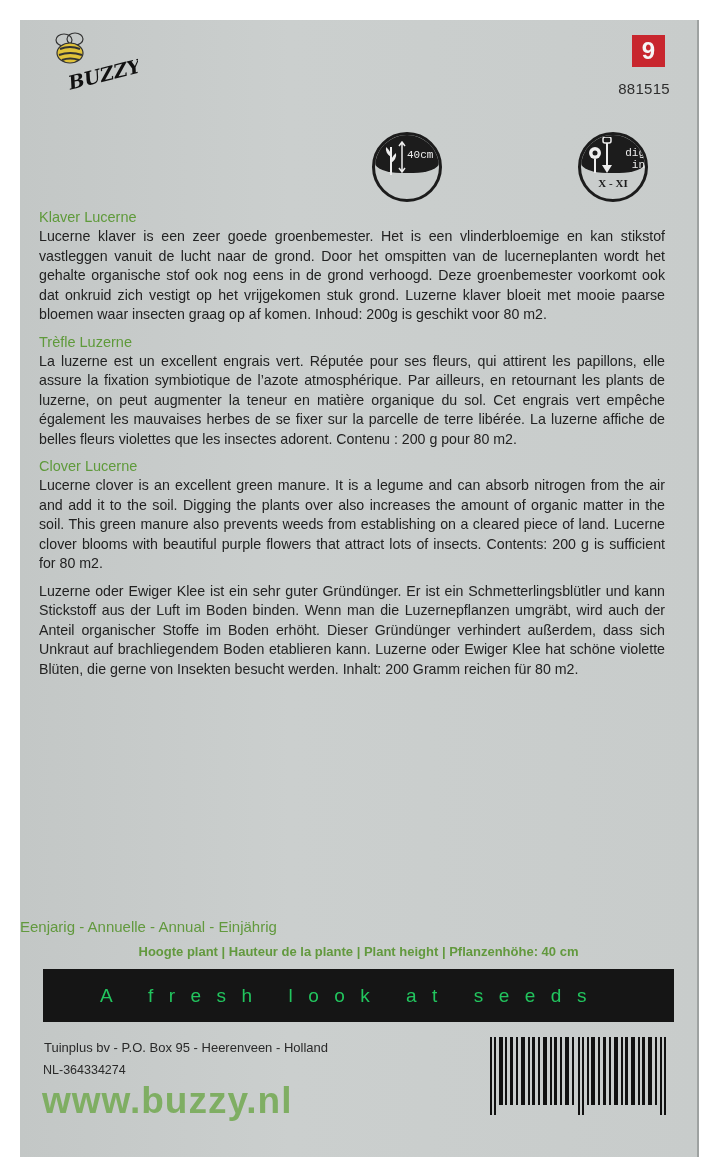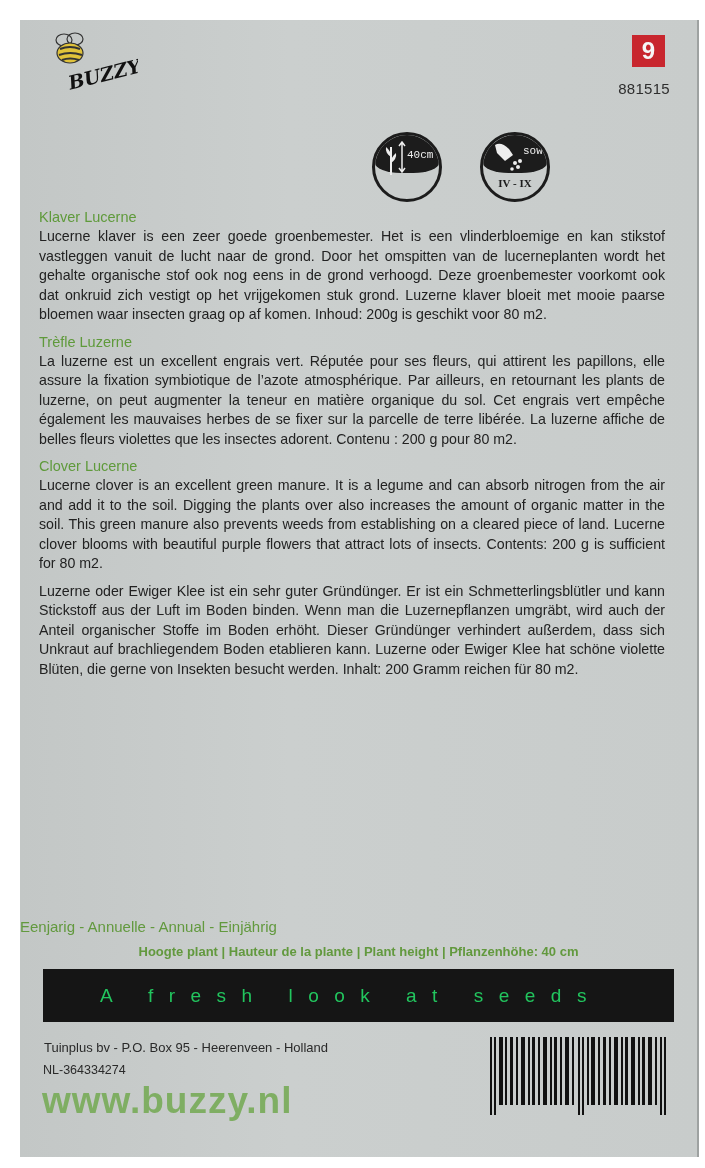--- a/index.html
+++ b/index.html
@@ -115,31 +115,32 @@
       <div class="icon-top"></div>
       <svg style="position:absolute;left:8px;top:6px;" width="24" height="34" viewBox="0 0 24 34">
         <path d="M8 34 L8 6" stroke="#ededed" stroke-width="2"></path>
         <path d="M8 16 Q2 12 3 6 Q8 10 8 16" fill="#ededed"></path>
         <path d="M8 22 Q14 18 13 12 Q8 16 8 22" fill="#ededed"></path>
         <path d="M19 2 L19 30 M16 5 L19 1 L22 5 M16 27 L19 31 L22 27" stroke="#ededed" stroke-width="1.5" fill="none"></path>
       </svg>
       <span class="icon-label-top" style="left:32px;top:14px;">40cm</span>
       <span class="icon-label-bottom"></span>
     </div>
-    <div class="icon-circle" style="left:108px;">
+    <div class="icon-circle" style="left:206px;">
       <div class="icon-top"></div>
-      <svg style="position:absolute;left:8px;top:6px;" width="36" height="32" viewBox="0 0 36 32">
-        <path d="M4 4 Q10 0 18 8 L22 14 L14 20 L6 12 Z" fill="#ededed"></path>
-        <circle cx="24" cy="22" r="2" fill="#ededed"></circle>
-        <circle cx="29" cy="20" r="2" fill="#ededed"></circle>
-        <circle cx="27" cy="26" r="2" fill="#ededed"></circle>
-        <circle cx="21" cy="28" r="1.8" fill="#ededed"></circle>
+      <svg style="position:absolute;left:6px;top:2px;" width="30" height="38" viewBox="0 0 30 38">
+        <circle cx="8" cy="16" r="6" fill="#ededed"></circle>
+        <circle cx="8" cy="16" r="2.5" fill="#1c1c1c"></circle>
+        <path d="M8 22 L8 36" stroke="#ededed" stroke-width="2"></path>
+        <rect x="16" y="0" width="8" height="6" rx="2" fill="none" stroke="#ededed" stroke-width="1.5"></rect>
+        <path d="M20 6 L20 28" stroke="#ededed" stroke-width="2"></path>
+        <path d="M15 28 L25 28 L20 36 Z" fill="#ededed"></path>
       </svg>
-      <span class="icon-label-top" style="left:40px;top:10px;">sow</span>
-      <span class="icon-label-bottom">IV - IX</span>
+      <span class="icon-label-top" style="left:34px;top:12px;">dig in</span>
+      <span class="icon-label-bottom">X - XI</span>
     </div>
   </div>
 
   <div class="content">
     <div class="section">
       <h3>Klaver Lucerne</h3>
       <p>Lucerne klaver is een zeer goede groenbemester. Het is een vlinderbloemige en kan stikstof vastleggen vanuit de lucht naar de grond. Door het omspitten van de lucerneplanten wordt het gehalte organische stof ook nog eens in de grond verhoogd. Deze groenbemester voorkomt ook dat onkruid zich vestigt op het vrijgekomen stuk grond. Luzerne klaver bloeit met mooie paarse bloemen waar insecten graag op af komen. Inhoud: 200g is geschikt voor 80 m2.</p>
     </div>
     <div class="section">
       <h3>Trèfle Luzerne</h3>

